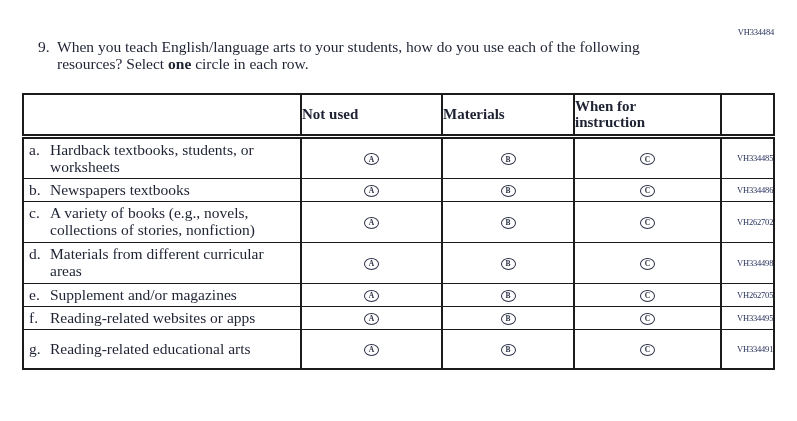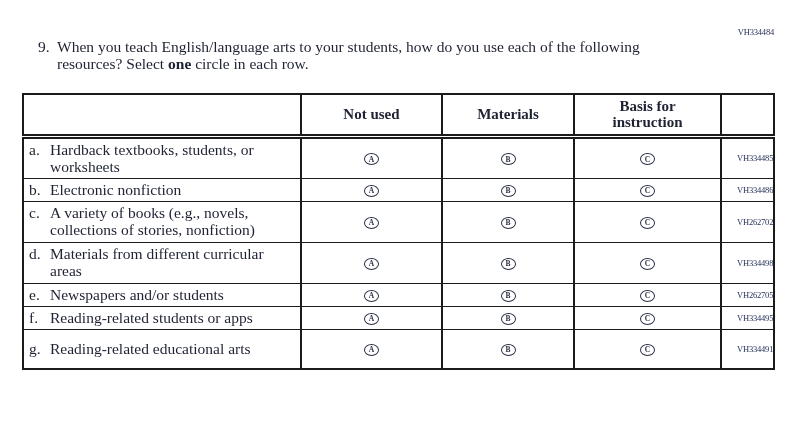--- a/index.html
+++ b/index.html
@@ -45,21 +45,21 @@
     border-left: 2px solid #1b1b1b;
     vertical-align: middle;
     overflow: hidden;
   }
   table.grid tr > *:first-child { border-left: 2px solid #1b1b1b; }
   table.grid { border: 2px solid #1b1b1b; }
   thead th {
     border-bottom: 5px double #1b1b1b;
     height: 42px;
     font-weight: bold;
-    text-align: center;
+    text-align: left;
     font-size: 15px;
     line-height: 16px;
     padding: 2px 0;
   }
   thead th .hdr-wrap { display: inline-block; max-width: 92px; }
   tbody td { border-top: 1px solid #1b1b1b; }
   td.label-cell {
     padding: 2px 4px 3px 5px;
     line-height: 17px;
   }
@@ -120,21 +120,21 @@
       <col style="width:141px">
       <col style="width:132px">
       <col style="width:147px">
       <col style="width:53px">
     </colgroup>
     <thead>
       <tr>
         <th></th>
         <th><span class="hdr-wrap">Not used</span></th>
         <th><span class="hdr-wrap">Materials</span></th>
-        <th><span class="hdr-wrap">Basis for instruction</span></th>
+        <th><span class="hdr-wrap">When for instruction</span></th>
         <th></th>
       </tr>
     </thead>
     <tbody>
       <tr class="h2a">
         <td class="label-cell">
           <div class="label-flex">
               <span class="row-letter">a.</span>
               <span class="row-label">Hardback textbooks, students, or worksheets</span>
             </div>
@@ -147,21 +147,21 @@
             </span></td>
         <td class="opt-cell"><span class="bubble">
               <i class="opt-letter">C</i>
             </span></td>
         <td class="code-cell">VH334485</td>
       </tr>
       <tr class="h1">
         <td class="label-cell">
           <div class="label-flex">
               <span class="row-letter">b.</span>
-              <span class="row-label">Electronic nonfiction</span>
+              <span class="row-label">Newspapers textbooks</span>
             </div>
         </td>
         <td class="opt-cell"><span class="bubble">
               <i class="opt-letter">A</i>
             </span></td>
         <td class="opt-cell"><span class="bubble">
               <i class="opt-letter">B</i>
             </span></td>
         <td class="opt-cell"><span class="bubble">
               <i class="opt-letter">C</i>
@@ -201,39 +201,39 @@
             </span></td>
         <td class="opt-cell"><span class="bubble">
               <i class="opt-letter">C</i>
             </span></td>
         <td class="code-cell">VH334498</td>
       </tr>
       <tr class="h1s">
         <td class="label-cell">
           <div class="label-flex">
               <span class="row-letter">e.</span>
-              <span class="row-label">Newspapers and/or students</span>
+              <span class="row-label">Supplement and/or magazines</span>
             </div>
         </td>
         <td class="opt-cell"><span class="bubble">
               <i class="opt-letter">A</i>
             </span></td>
         <td class="opt-cell"><span class="bubble">
               <i class="opt-letter">B</i>
             </span></td>
         <td class="opt-cell"><span class="bubble">
               <i class="opt-letter">C</i>
             </span></td>
         <td class="code-cell">VH262705</td>
       </tr>
       <tr class="h1s">
         <td class="label-cell">
           <div class="label-flex">
               <span class="row-letter">f.</span>
-              <span class="row-label">Reading-related students or apps</span>
+              <span class="row-label">Reading-related websites or apps</span>
             </div>
         </td>
         <td class="opt-cell"><span class="bubble">
               <i class="opt-letter">A</i>
             </span></td>
         <td class="opt-cell"><span class="bubble">
               <i class="opt-letter">B</i>
             </span></td>
         <td class="opt-cell"><span class="bubble">
               <i class="opt-letter">C</i>

